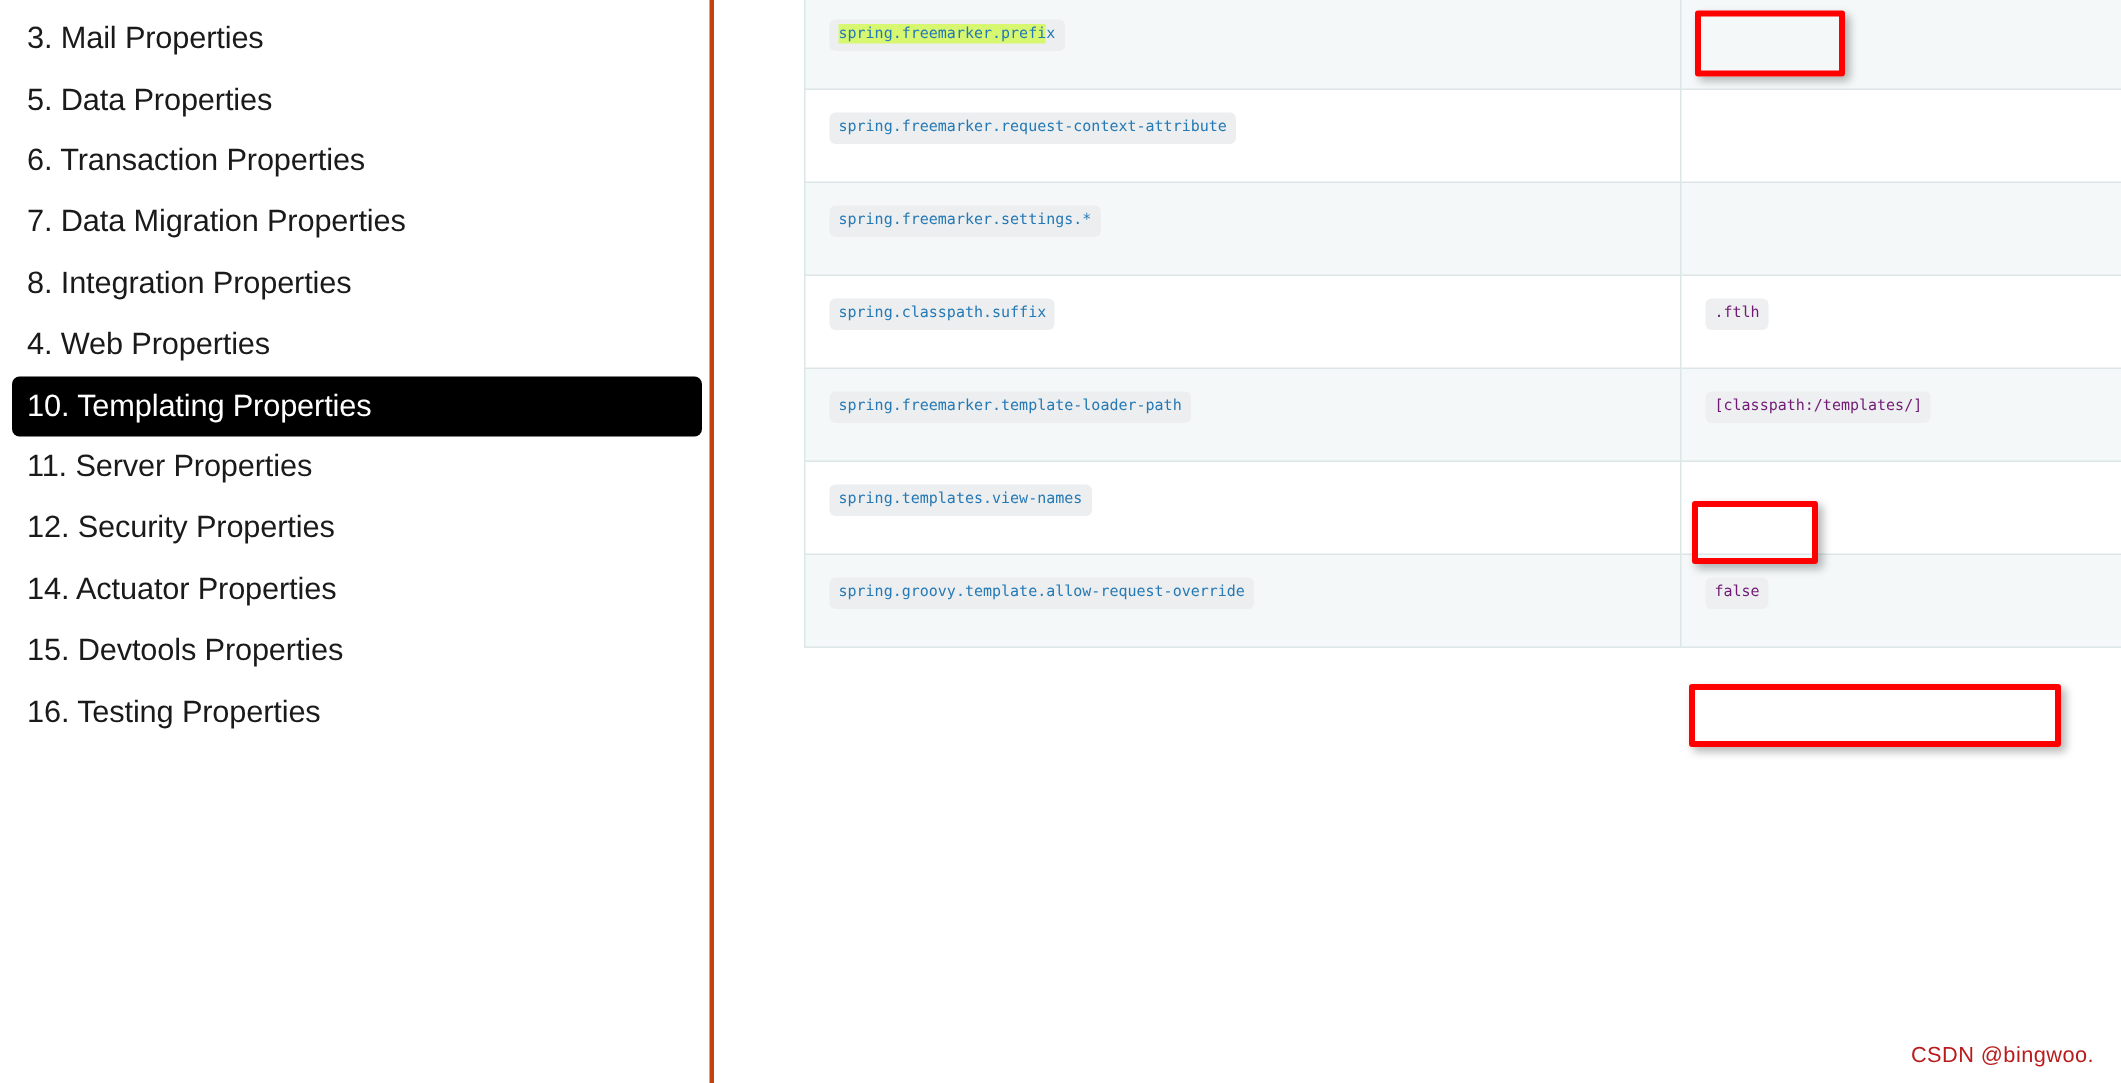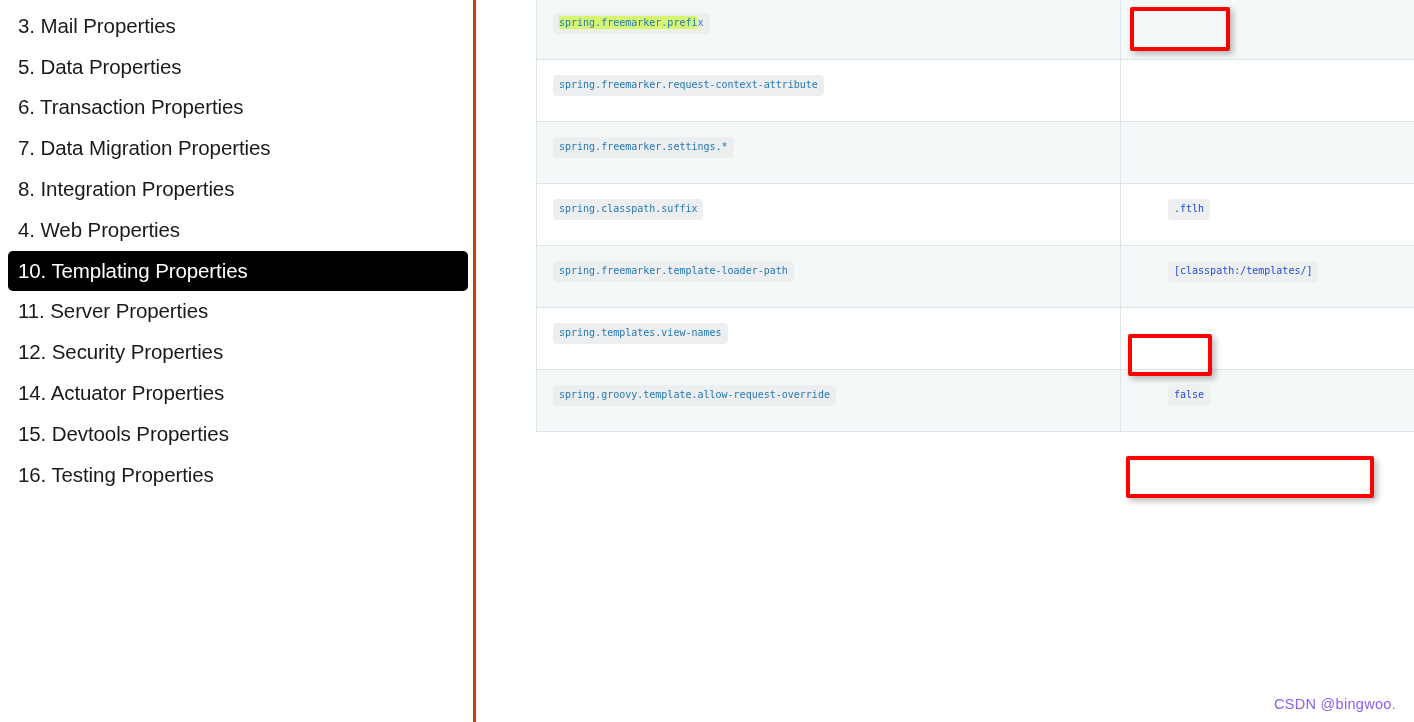--- a/index.html
+++ b/index.html
@@ -97,21 +97,21 @@
     display: inline-block;
     font-family: "DejaVu Sans Mono", "Liberation Mono", monospace;
     font-size: 10px;
     line-height: 1.45;
     padding: 3px 6px;
     border-radius: 4px;
     background: #eceeef;
     white-space: pre;
   }
   .code-chip.key-code { color: #2579b5; }
-  .code-chip.val-code { color: #1d4ed8; background: #eeeff0; margin-left: 31px; }
+  .code-chip.val-code { color: #701a75; background: #eeeff0; }
 
   
   .hl-green {
     background: #d7f770;
     padding: 1px 0;
   }
 
   
   .redbox {
     position: absolute;
@@ -121,21 +121,21 @@
     box-shadow: 3px 3px 6px rgba(0,0,0,0.28);
     pointer-events: none;
   }
 
   
   #watermark {
     position: absolute;
     right: 18px;
     bottom: 10px;
     font-size: 14.5px;
-    color: #8b5cf6;
+    color: #b91c1c;
     letter-spacing: 0.3px;
     white-space: nowrap;
   }
 </style>
 </head>
 <body>
 
 <nav id="sidebar">
   <ul class="toc-list">
     <li class="toc-item">

